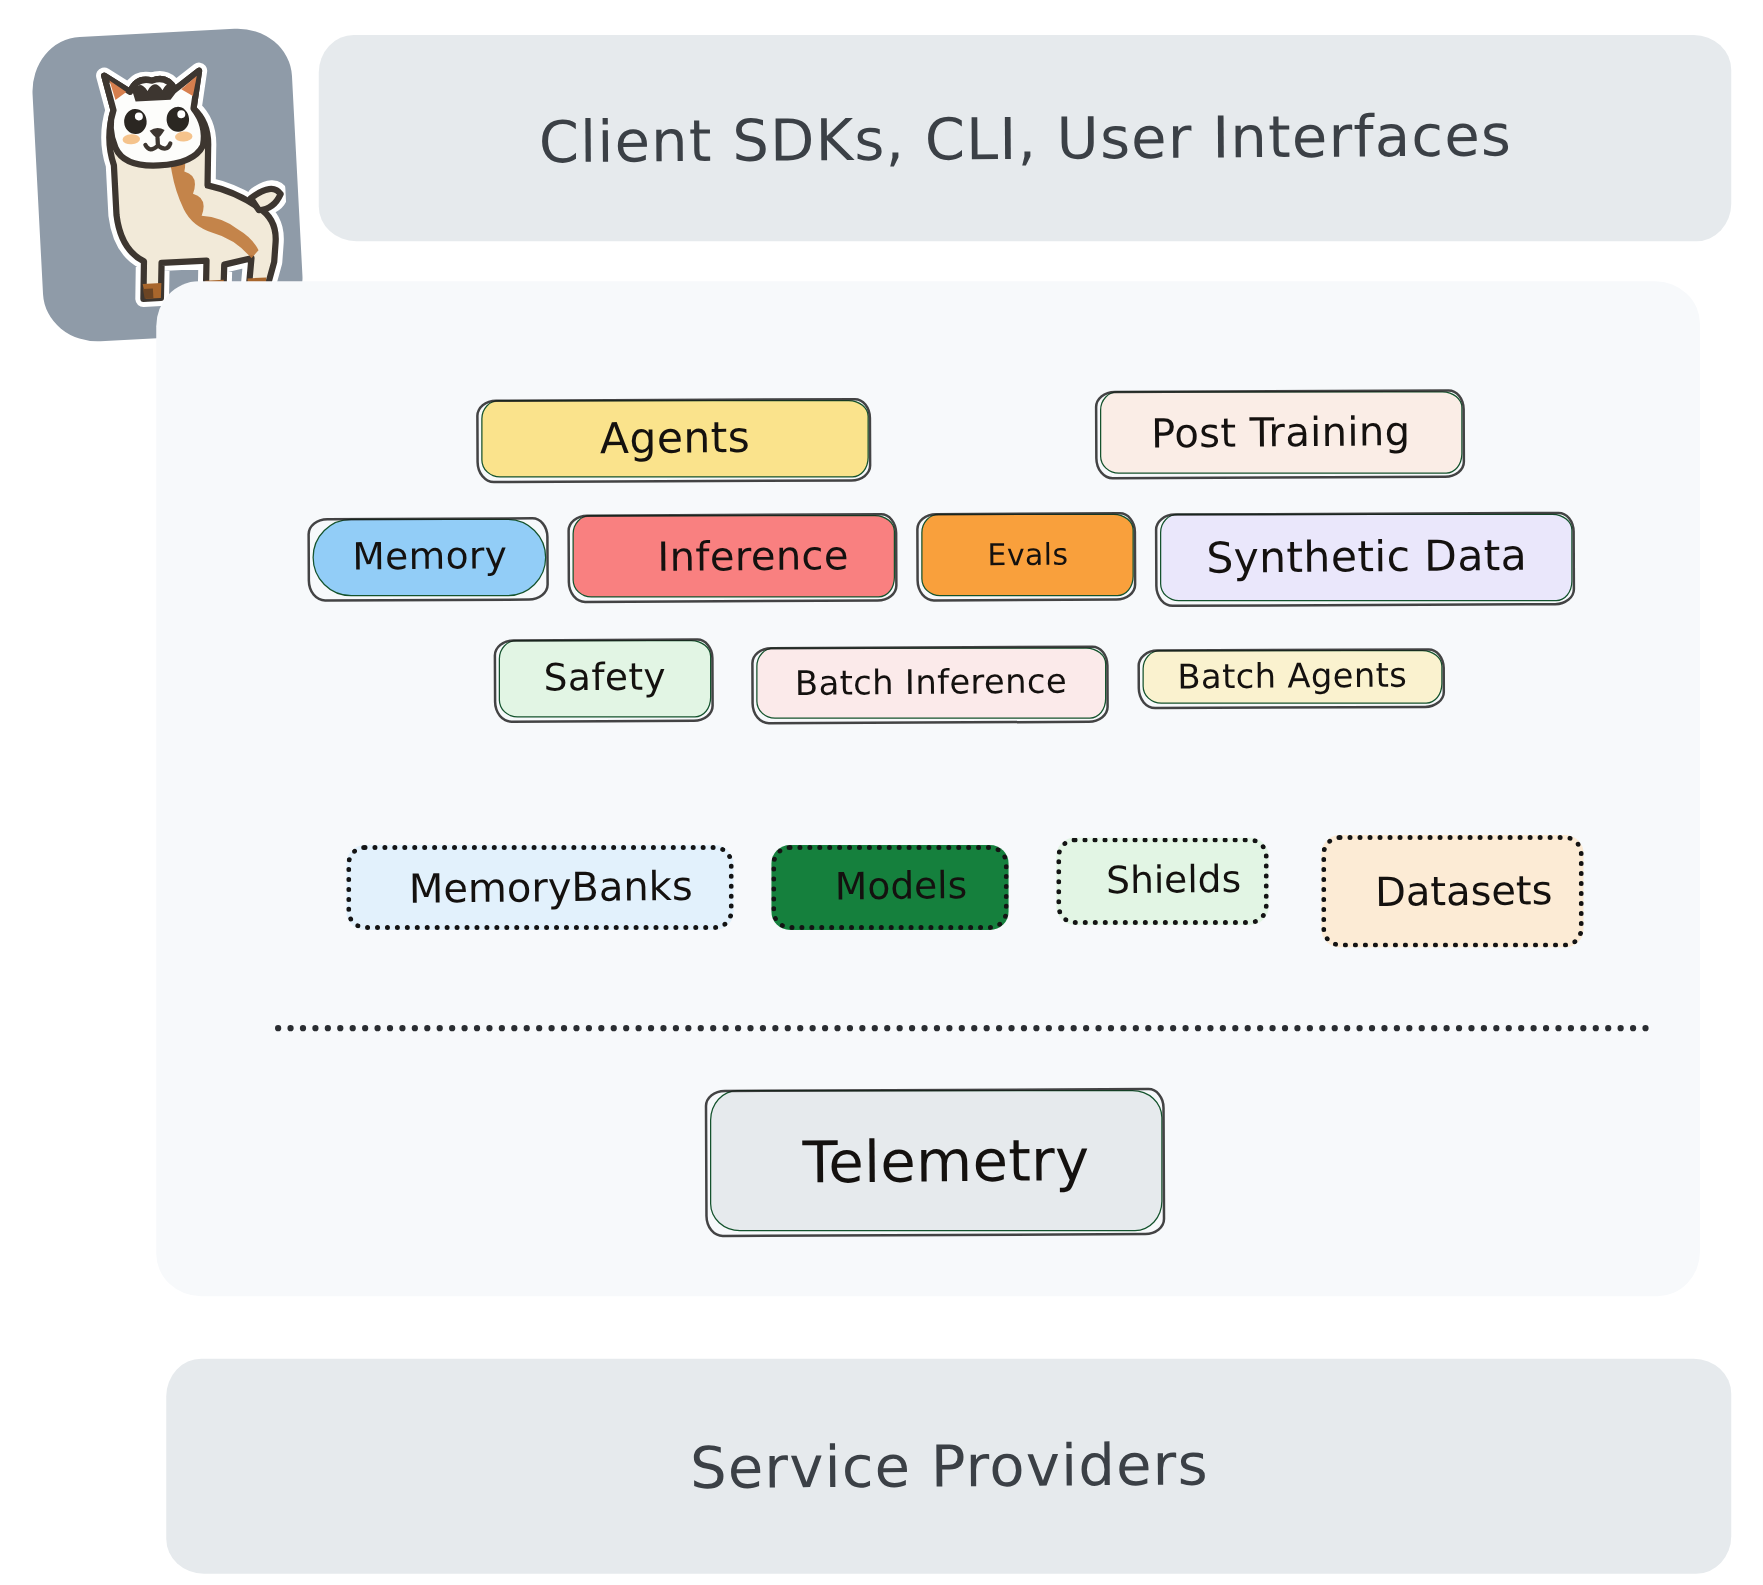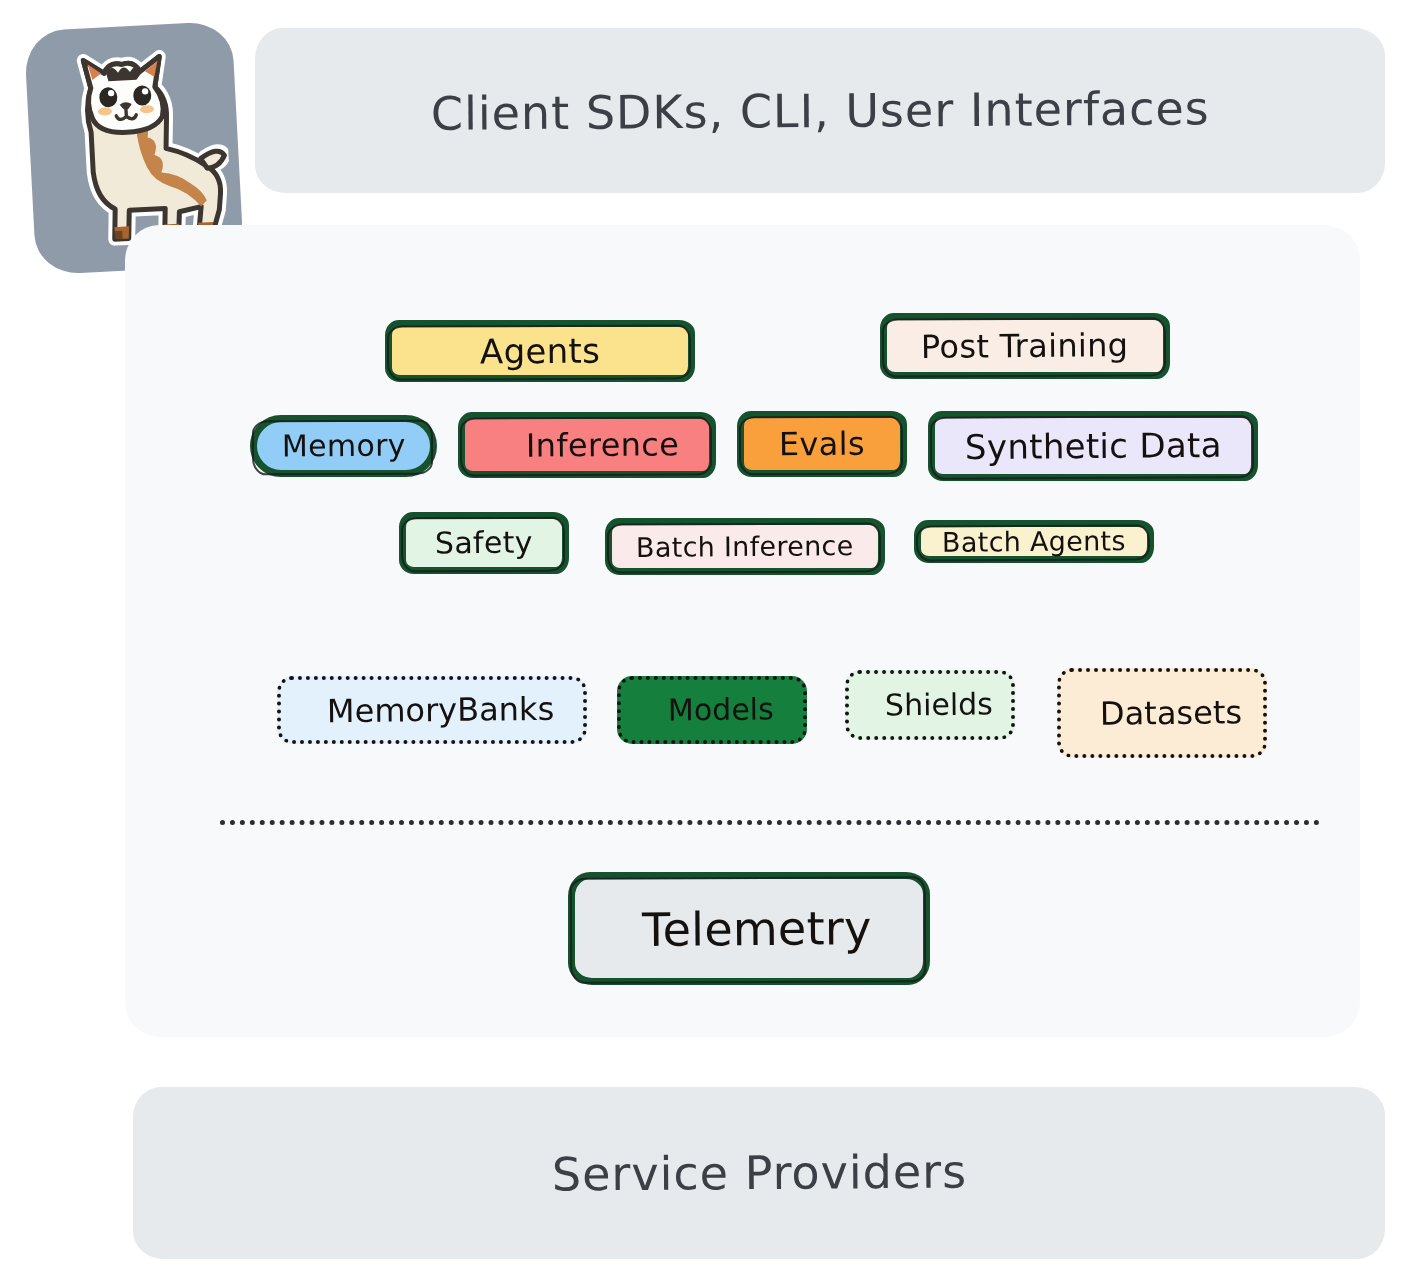--- a/index.html
+++ b/index.html
@@ -15,21 +15,21 @@
     overflow: hidden;
   }
 
   
   .sketch {
     position: absolute;
     box-sizing: border-box;
     display: flex;
     align-items: center;
     justify-content: center;
-    border: 7px solid #14532d;
+    border: 1px solid #14532d;
     color: #14110f;
     text-align: center;
     line-height: 1;
     letter-spacing: 0.3px;
     border-radius: 14px 16px 13px 15px / 15px 13px 16px 14px;
     font-family: "DejaVu Sans", sans-serif;
   }
   
   .sketch::after {
     content: "";
@@ -169,21 +169,21 @@
     </div>
     <div class="sketch" style="left: 880px; top: 313px; width: 290px; height: 66px; background: rgb(250, 237, 230); font-size: 32px;">
       <span>Post Training</span>
     </div>
     <div class="sketch" style="left: 250px; top: 415px; width: 187px; height: 62px; background: rgb(146, 205, 247); font-size: 30px; border-radius: 31px;">
       <span>Memory</span>
     </div>
     <div class="sketch" style="left: 458px; top: 412px; width: 258px; height: 66px; background: rgb(249, 128, 128); font-size: 32px; padding-left: 32px;">
       <span>Inference</span>
     </div>
-    <div class="sketch" style="left: 737px; top: 411px; width: 170px; height: 66px; background: rgb(249, 160, 60); font-size: 32px;">
+    <div class="sketch" style="left: 737px; top: 411px; width: 170px; height: 66px; background: rgb(249, 160, 60); font-size: 24px;">
       <span>Evals</span>
     </div>
     <div class="sketch" style="left: 928px; top: 411px; width: 330px; height: 70px; background: rgb(234, 231, 251); font-size: 34px;">
       <span>Synthetic Data</span>
     </div>
     <div class="sketch" style="left: 399px; top: 512px; width: 170px; height: 62px; background: rgb(226, 245, 228); font-size: 30px; text-align: right;">
       <span>Safety</span>
     </div>
     <div class="sketch" style="left: 605px; top: 518px; width: 280px; height: 57px; background: rgb(251, 234, 234); font-size: 27px;">
       <span>Batch Inference</span>

